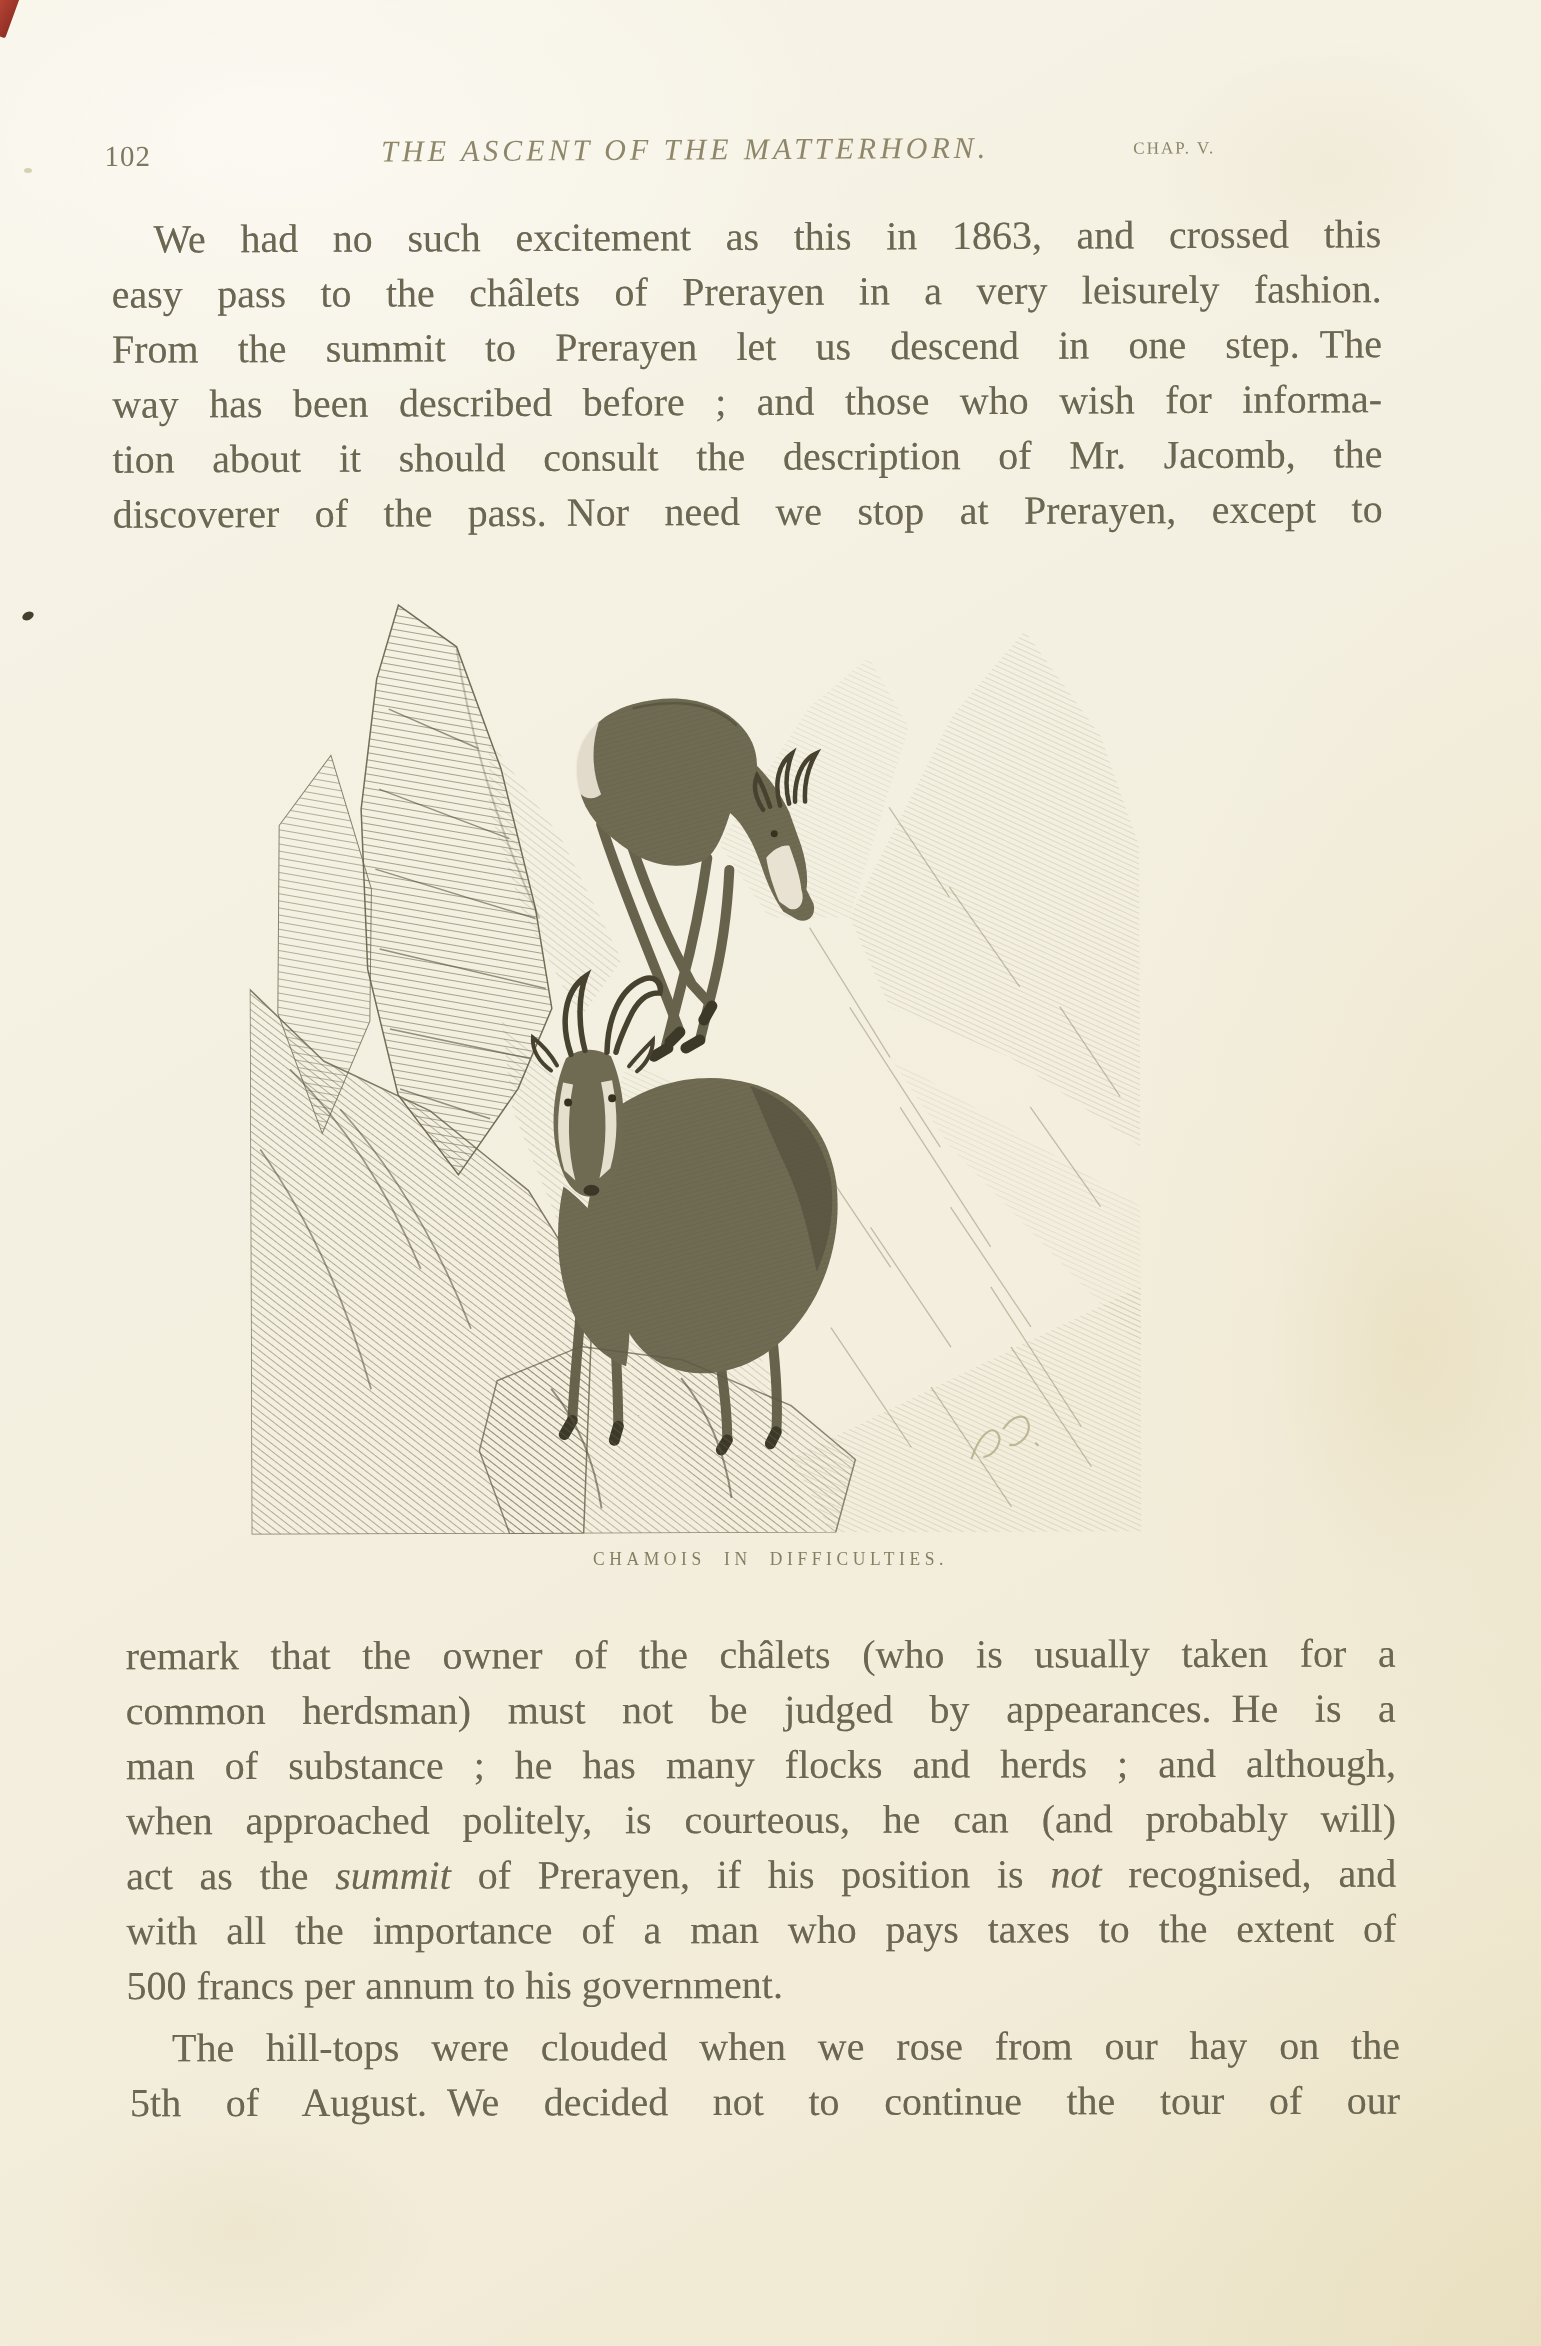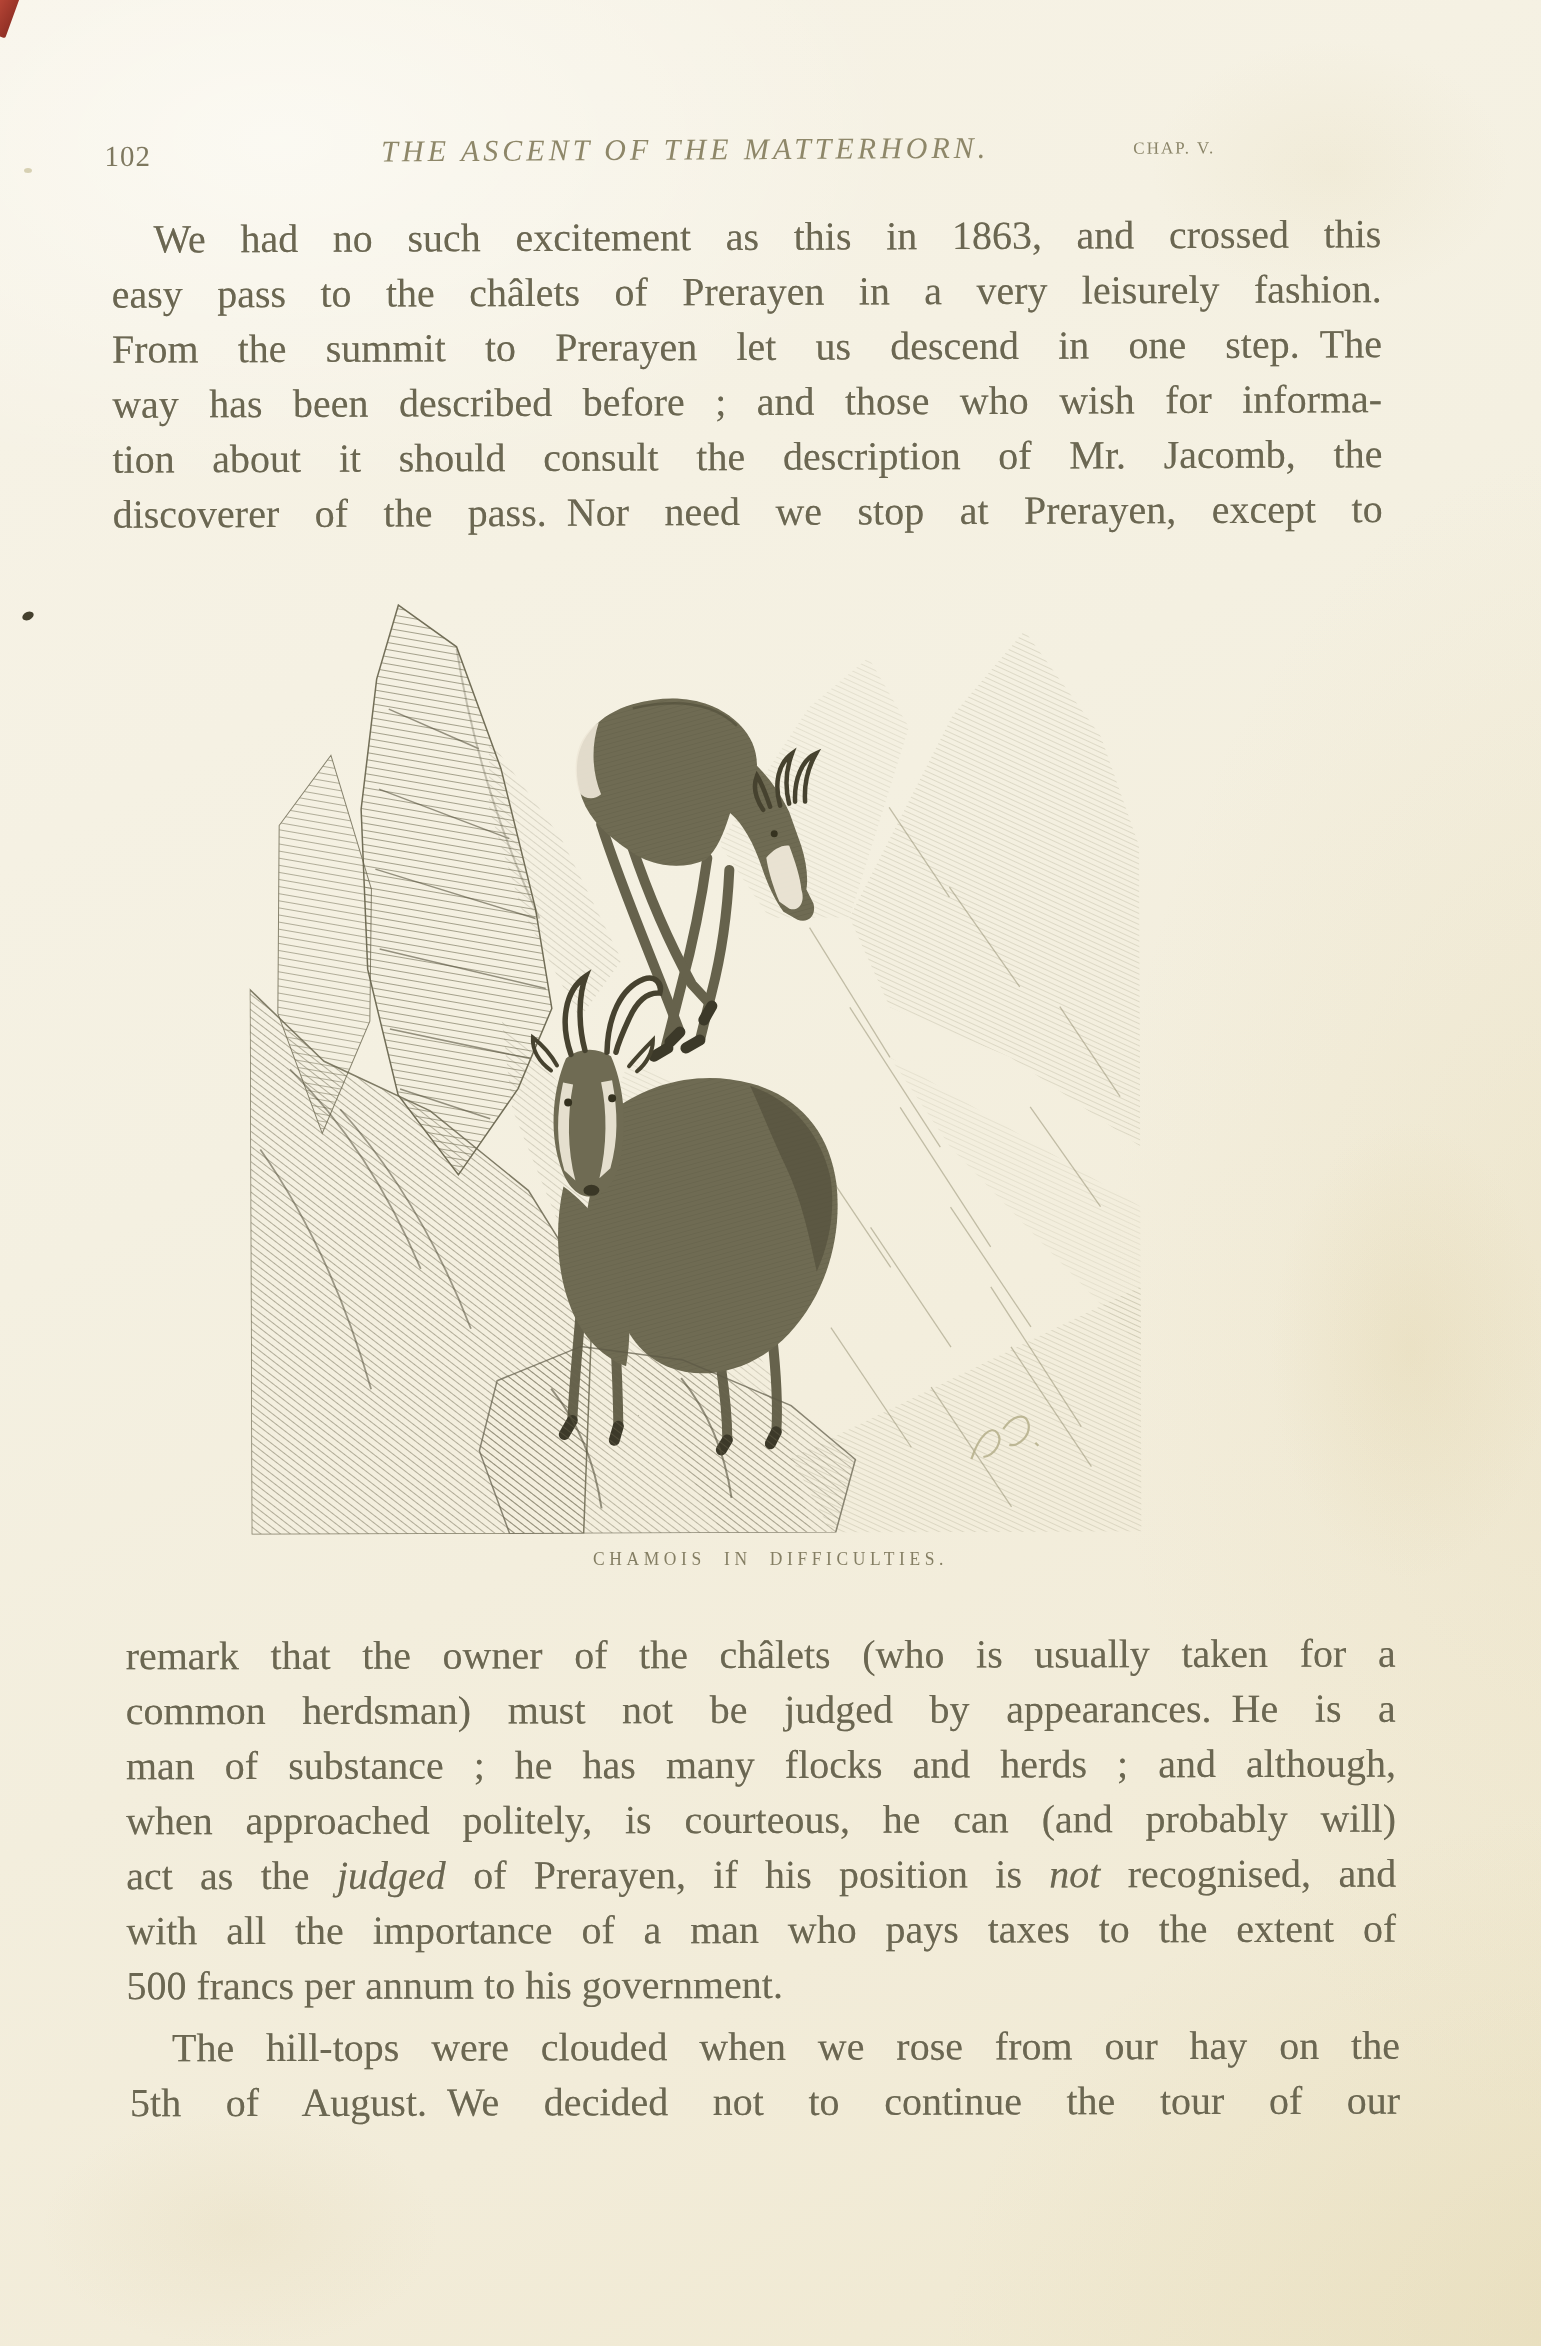--- a/index.html
+++ b/index.html
@@ -241,21 +241,21 @@
     </svg>
   </div>
 
   <div class="caption">CHAMOIS IN DIFFICULTIES.</div>
 
   <div class="para p2 no-just-last">
       <div class="pline">remark that the owner of the châlets (who is usually taken for a</div>
       <div class="pline">common herdsman) must not be judged by appearances. He is a</div>
       <div class="pline">man of substance ; he has many flocks and herds ; and although,</div>
       <div class="pline">when approached politely, is courteous, he can (and probably will)</div>
-      <div class="pline">act as the <i>judged</i> of Prerayen, if his position is <i>not</i> recognised, and</div>
+      <div class="pline">act as the <i>summit</i> of Prerayen, if his position is <i>not</i> recognised, and</div>
       <div class="pline">with all the importance of a man who pays taxes to the extent of</div>
       <div class="pline">500 francs per annum to his government.</div>
     </div>
   <div class="para p3 indent">
       <div class="pline">The hill-tops were clouded when we rose from our hay on the</div>
       <div class="pline">5th of August. We decided not to continue the tour of our</div>
     </div>
 
 </div>
 

